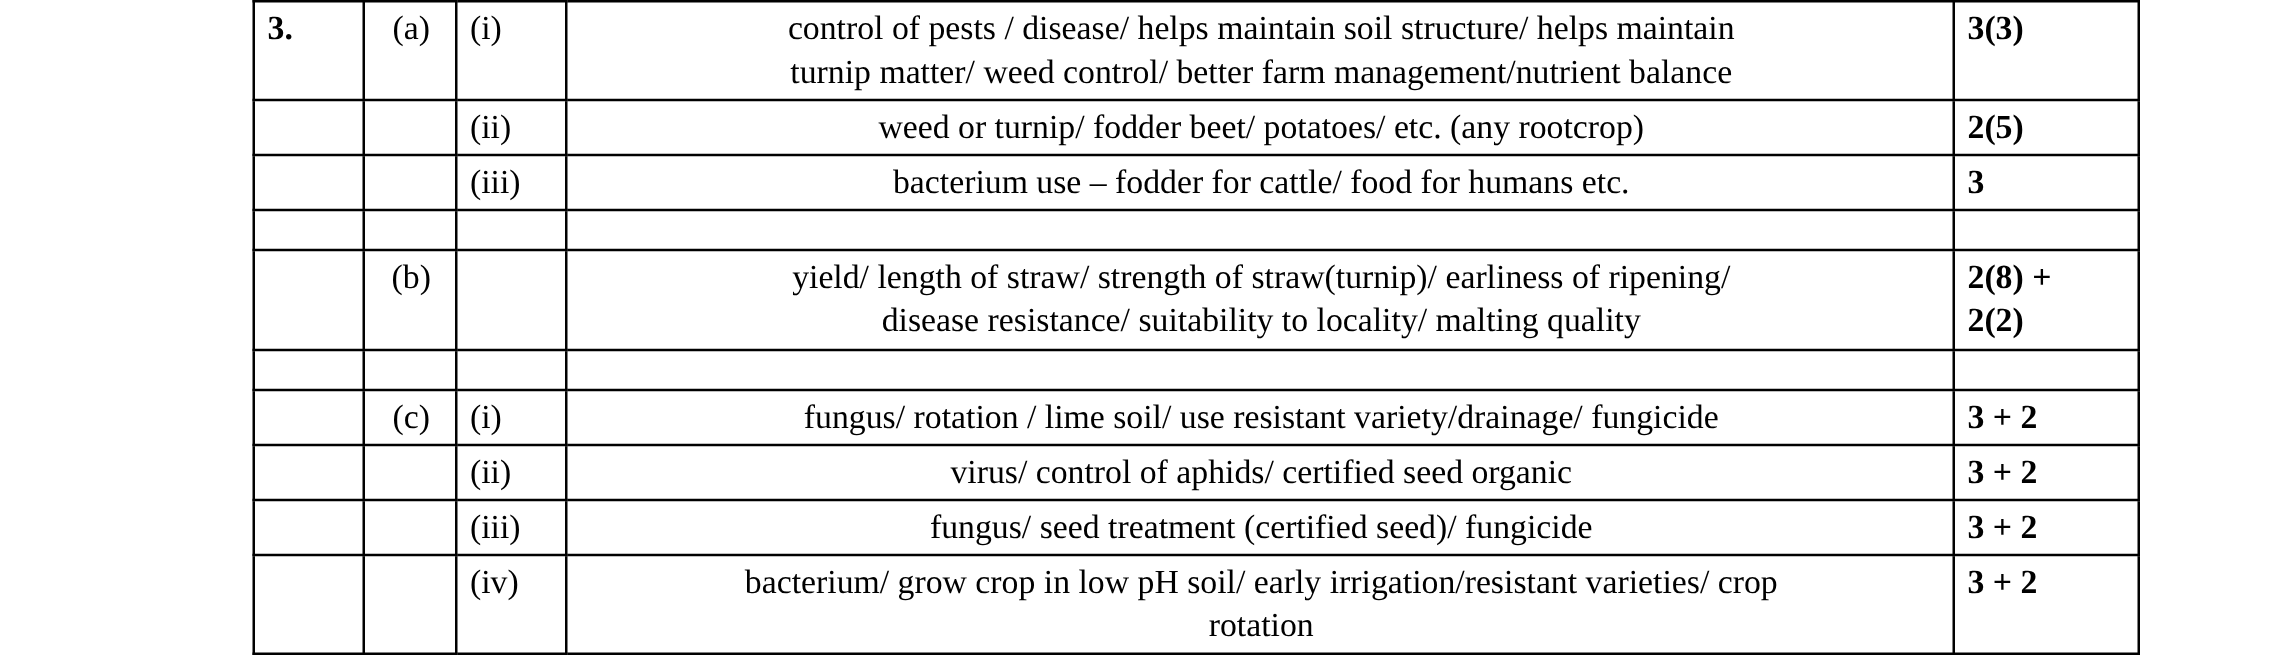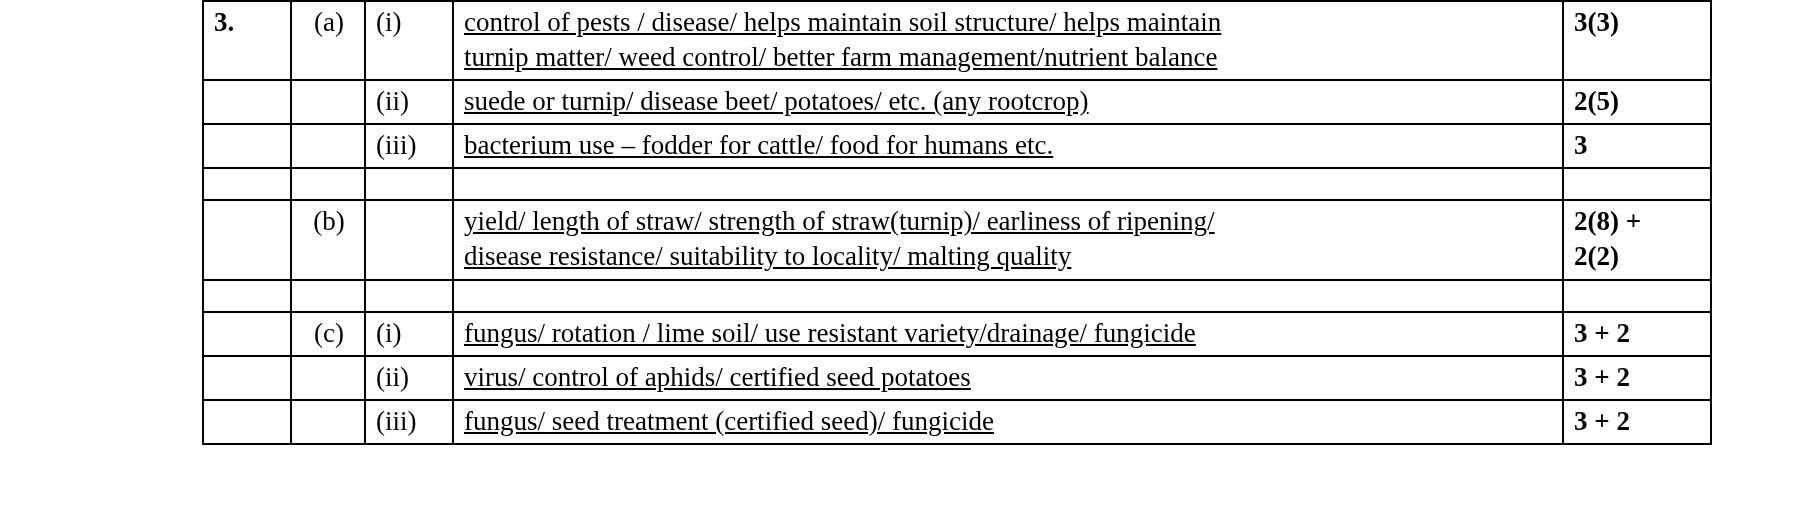--- a/index.html
+++ b/index.html
@@ -49,24 +49,23 @@
     text-align: left;
   }
   td.part {
     text-align: center;
   }
   td.sub {
     text-align: left;
     padding-left: 12px;
   }
   td.ans {
-    text-align: left;
+    text-align: center;
     padding-left: 14px;
     padding-right: 6px;
-    text-decoration: underline;
   }
   td.mark {
     font-weight: bold;
     text-align: left;
     padding-left: 12px;
     font-family: Liberation Serif, serif;
   }
   tr.spacer td {
     height: 30px;
     padding: 0;
@@ -98,21 +97,21 @@
             <span class="ans-line">turnip matter/ weed control/ better farm management/nutrient balance</span>
           </td>
           <td class="mark">3(3)</td>
         </tr>
 
         <tr>
           <td class="qno"></td>
           <td class="part"></td>
           <td class="sub">(ii)</td>
           <td class="ans">
-            <span class="ans-line"> suede or turnip/ disease beet/ potatoes/ etc. (any rootcrop)</span>
+            <span class="ans-line"> weed or turnip/ fodder beet/ potatoes/ etc. (any rootcrop)</span>
           </td>
           <td class="mark">2(5)</td>
         </tr>
 
         <tr>
           <td class="qno"></td>
           <td class="part"></td>
           <td class="sub">(iii)</td>
           <td class="ans">
             <span class="ans-line">bacterium use –  fodder for cattle/ food for humans etc.</span>
@@ -158,33 +157,43 @@
             <span class="ans-line">fungus/ rotation / lime soil/ use resistant variety/drainage/ fungicide</span>
           </td>
           <td class="mark">3 + 2</td>
         </tr>
 
         <tr>
           <td class="qno"></td>
           <td class="part"></td>
           <td class="sub">(ii)</td>
           <td class="ans">
-            <span class="ans-line">virus/ control of aphids/ certified seed potatoes</span>
+            <span class="ans-line">virus/ control of aphids/ certified seed organic</span>
           </td>
           <td class="mark">3 + 2</td>
         </tr>
 
         <tr>
           <td class="qno"></td>
           <td class="part"></td>
           <td class="sub">(iii)</td>
           <td class="ans">
             <span class="ans-line">fungus/ seed treatment (certified seed)/ fungicide</span>
           </td>
           <td class="mark">3 + 2</td>
         </tr>
 
+        <tr>
+          <td class="qno"></td>
+          <td class="part"></td>
+          <td class="sub">(iv)</td>
+          <td class="ans">
+            <span class="ans-line">bacterium/ grow crop in low pH soil/ early irrigation/resistant varieties/ crop</span>
+            <span class="ans-line">rotation</span>
+          </td>
+          <td class="mark">3 + 2</td>
+        </tr>
 
       </tbody>
     </table>
   </div>
 
 </div>
 
 </body></html>

